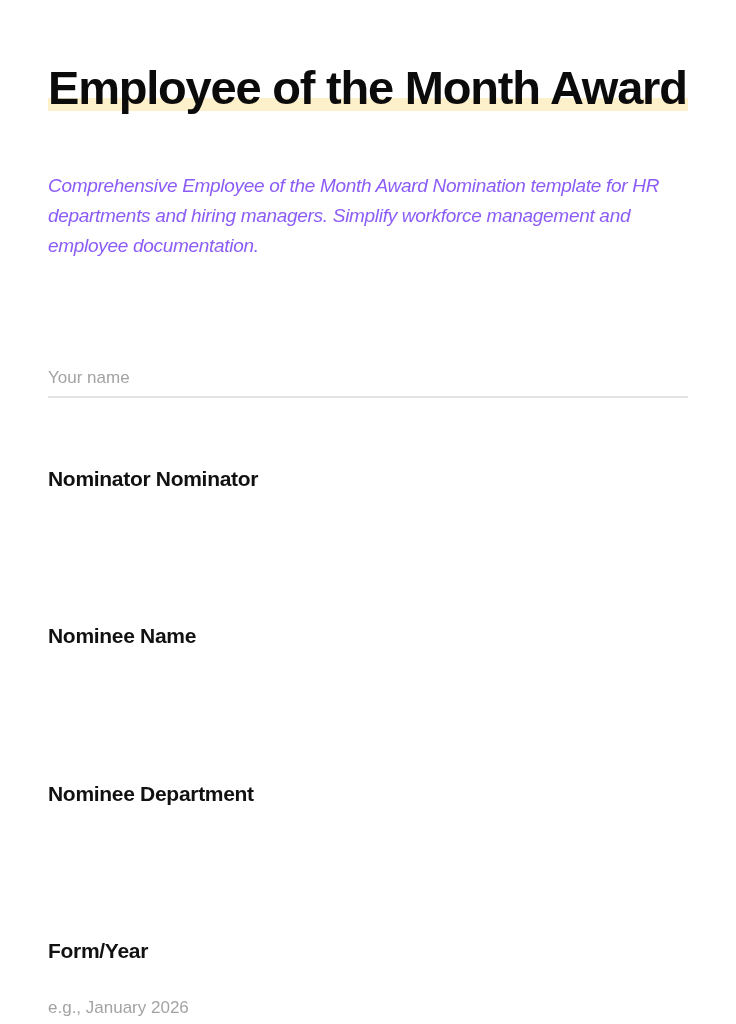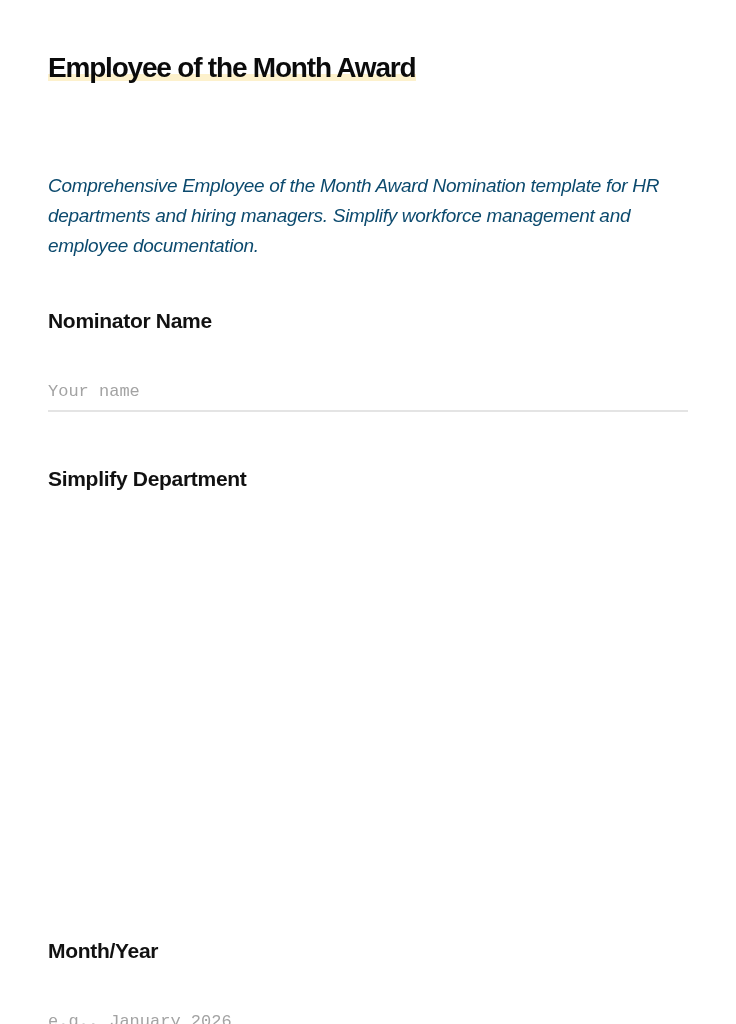--- a/index.html
+++ b/index.html
@@ -1,46 +1,47 @@
 <!DOCTYPE html>
 <html><head>
 <meta charset="utf-8">
 <style>
   html, body { margin: 0; padding: 0; background: #ffffff; }
   body { width: 736px; height: 1024px; overflow: hidden; position: relative; font-family: "Liberation Sans", sans-serif; color: #111; }
   .page { position: absolute; left: 48px; top: 0; width: 640px; }
-  .title { position: absolute; top: 40px; left: 0; margin: 0; font-size: 28px; font-weight: bold; letter-spacing: -1.2px; line-height: 55px; color: #0b0b0b; }
+  .title { position: absolute; top: 60px; left: 0; margin: 0; font-size: 47px; font-weight: bold; letter-spacing: -1.2px; line-height: 55px; color: #0b0b0b; }
   .title span.hl { background: linear-gradient(to bottom, transparent 70%, #fdf1cc 70%, #fdf1cc 95%, transparent 95%); padding-right: 1px; }
-  .desc { position: absolute; top: 171px; left: 0; width: 650px; margin: 0; font-size: 19px; font-style: italic; line-height: 30px; color: #0c4a6e; letter-spacing: -0.3px; }
+  .desc { position: absolute; top: 171px; left: 0; width: 650px; margin: 0; font-size: 19px; font-style: italic; line-height: 30px; color: #8b5cf6; letter-spacing: -0.3px; }
   .field { position: absolute; left: 0; width: 640px; height: 130px; }
   .label { position: absolute; top: 0; left: 0; font-size: 21px; font-weight: bold; color: #111; letter-spacing: -0.3px; line-height: 24px; }
-  .input { position: absolute; top: 64px; left: 0; width: 640px; height: 37px; border: none; border-bottom: 2px solid #e4e4e4; outline: none; padding: 0; font-family: Liberation Mono, monospace; font-size: 17px; color: #111; background: transparent; }
+  .input { position: absolute; top: 50px; left: 0; width: 640px; height: 37px; border: none; border-bottom: 2px solid #e4e4e4; outline: none; padding: 0; font-family: Liberation Sans, sans-serif; font-size: 17px; color: #111; background: transparent; }
   .input::placeholder { color: #a3a3a3; }
 </style>
 </head>
 <body>
 
 <div class="page">
   <h1 class="title">
     <span class="hl">Employee of the Month Award</span><br>
   </h1>
   <p class="desc">Comprehensive Employee of the Month Award Nomination template for HR departments and hiring managers. Simplify workforce management and employee documentation.</p>
 
   <div class="field" style="top:309px;">
-    <label class="label">Nominator Name</label>
     <input class="input" type="text" placeholder="Your name" style="">
   </div>
 
   <div class="field" style="top:467px;">
-    <label class="label">Simplify Department</label>
+    <label class="label">Nominator Nominator</label>
   </div>
 
   <div class="field" style="top:624px;">
+    <label class="label">Nominee Name</label>
   </div>
 
   <div class="field" style="top:782px;">
+    <label class="label">Nominee Department</label>
   </div>
 
   <div class="field" style="top:939px;">
-    <label class="label">Month/Year</label>
+    <label class="label">Form/Year</label>
     <input class="input" type="text" placeholder="e.g., January 2026" style="">
   </div>
 </div>
 
 </body></html>

